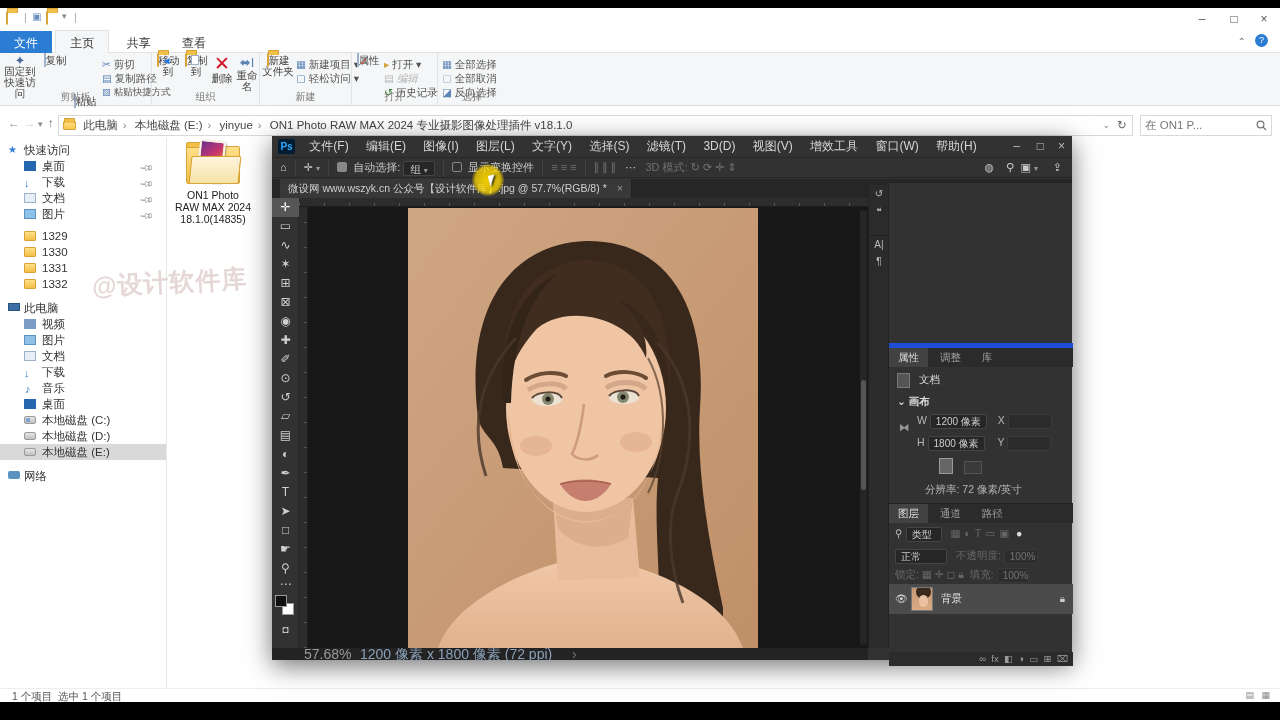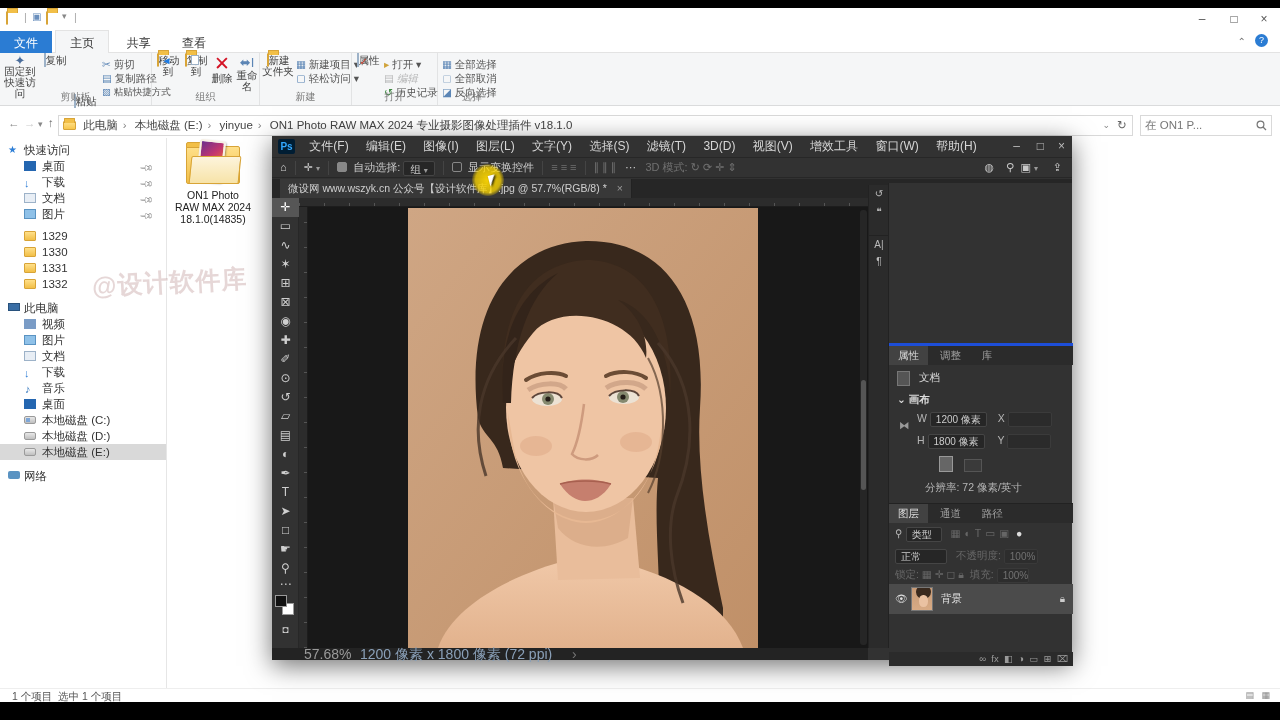--- a/index.html
+++ b/index.html
@@ -426,21 +426,21 @@
     <div class="mini-dock">
       <div class="mini-ic">↺</div>
       <div class="mini-ic">❝</div>
       <div class="mini-ic" style="margin-top:14px;border-top:1px solid #222;">A|</div>
       <div class="mini-ic">¶</div>
     </div>
 
     <div class="dock">
 
 
-      <div class="abs" style="left:0;top:160px;width:184px;height:160px;border-top:3px solid #1d4ed8;">
+      <div class="abs" style="left:0;top:160px;width:184px;height:160px;border-top:5px solid #1d4ed8;">
         <div class="panel-tabs">
           <span class="panel-tab on">属性</span>
           <span class="panel-tab">调整</span>
           <span class="panel-tab">库</span>
           <span class="pmenu" style="top:165px;">≡</span>
         </div>
         <div class="prow" style="left:8px;top:25px;color:#ddd;">
           <span style="display:inline-block;width:13px;height:15px;background:#555;border:1px solid #777;vertical-align:middle;margin-right:6px;"></span>
           <span>文档</span>
         </div>

